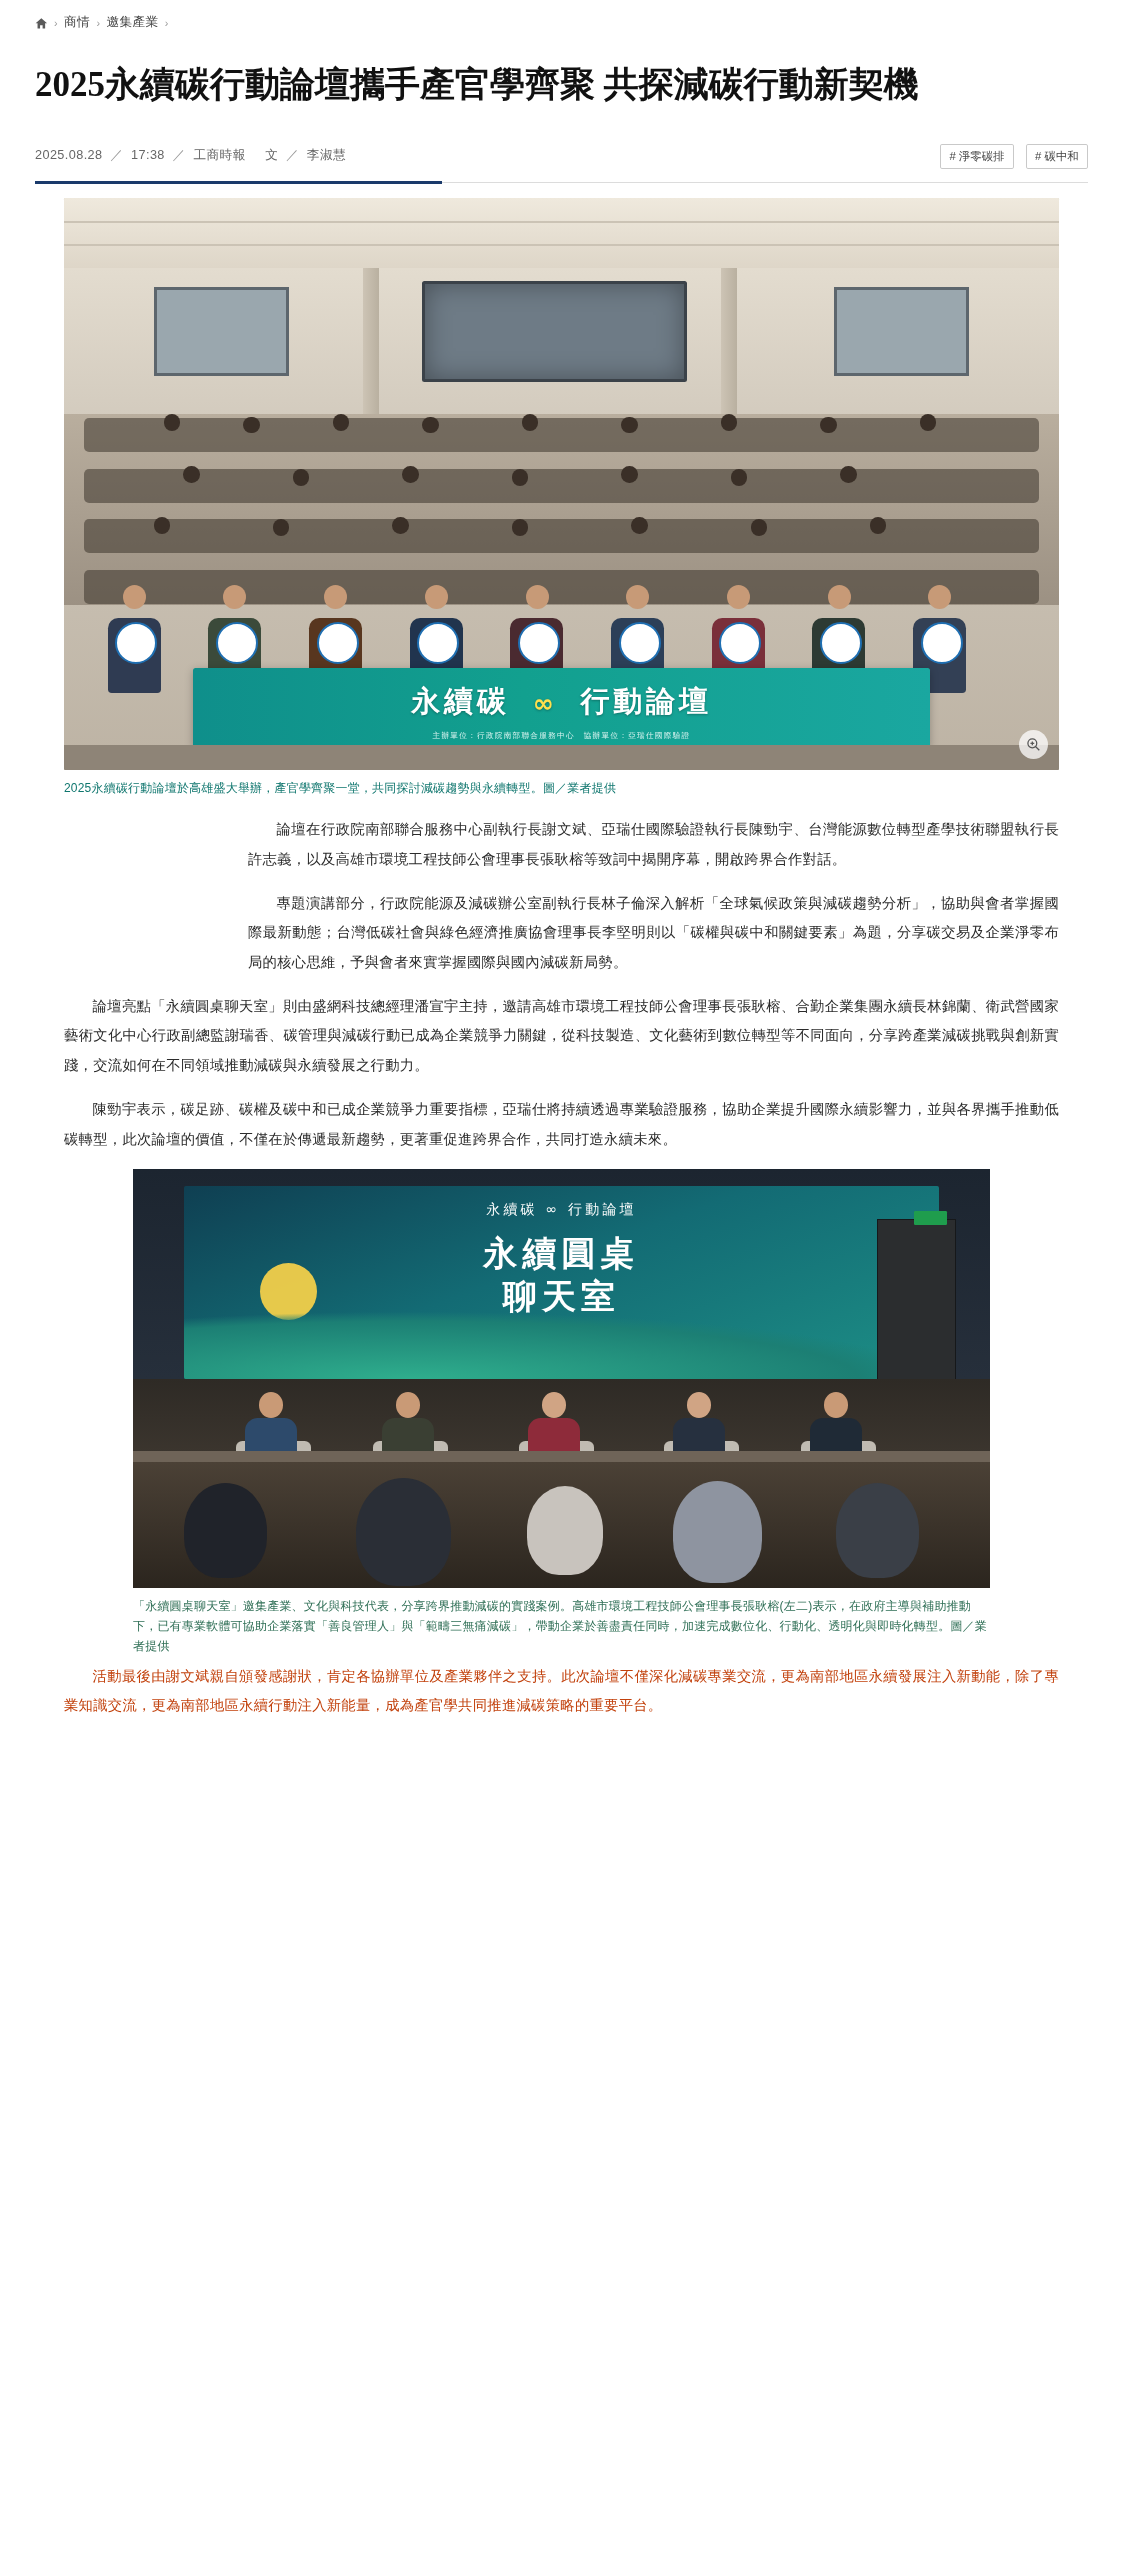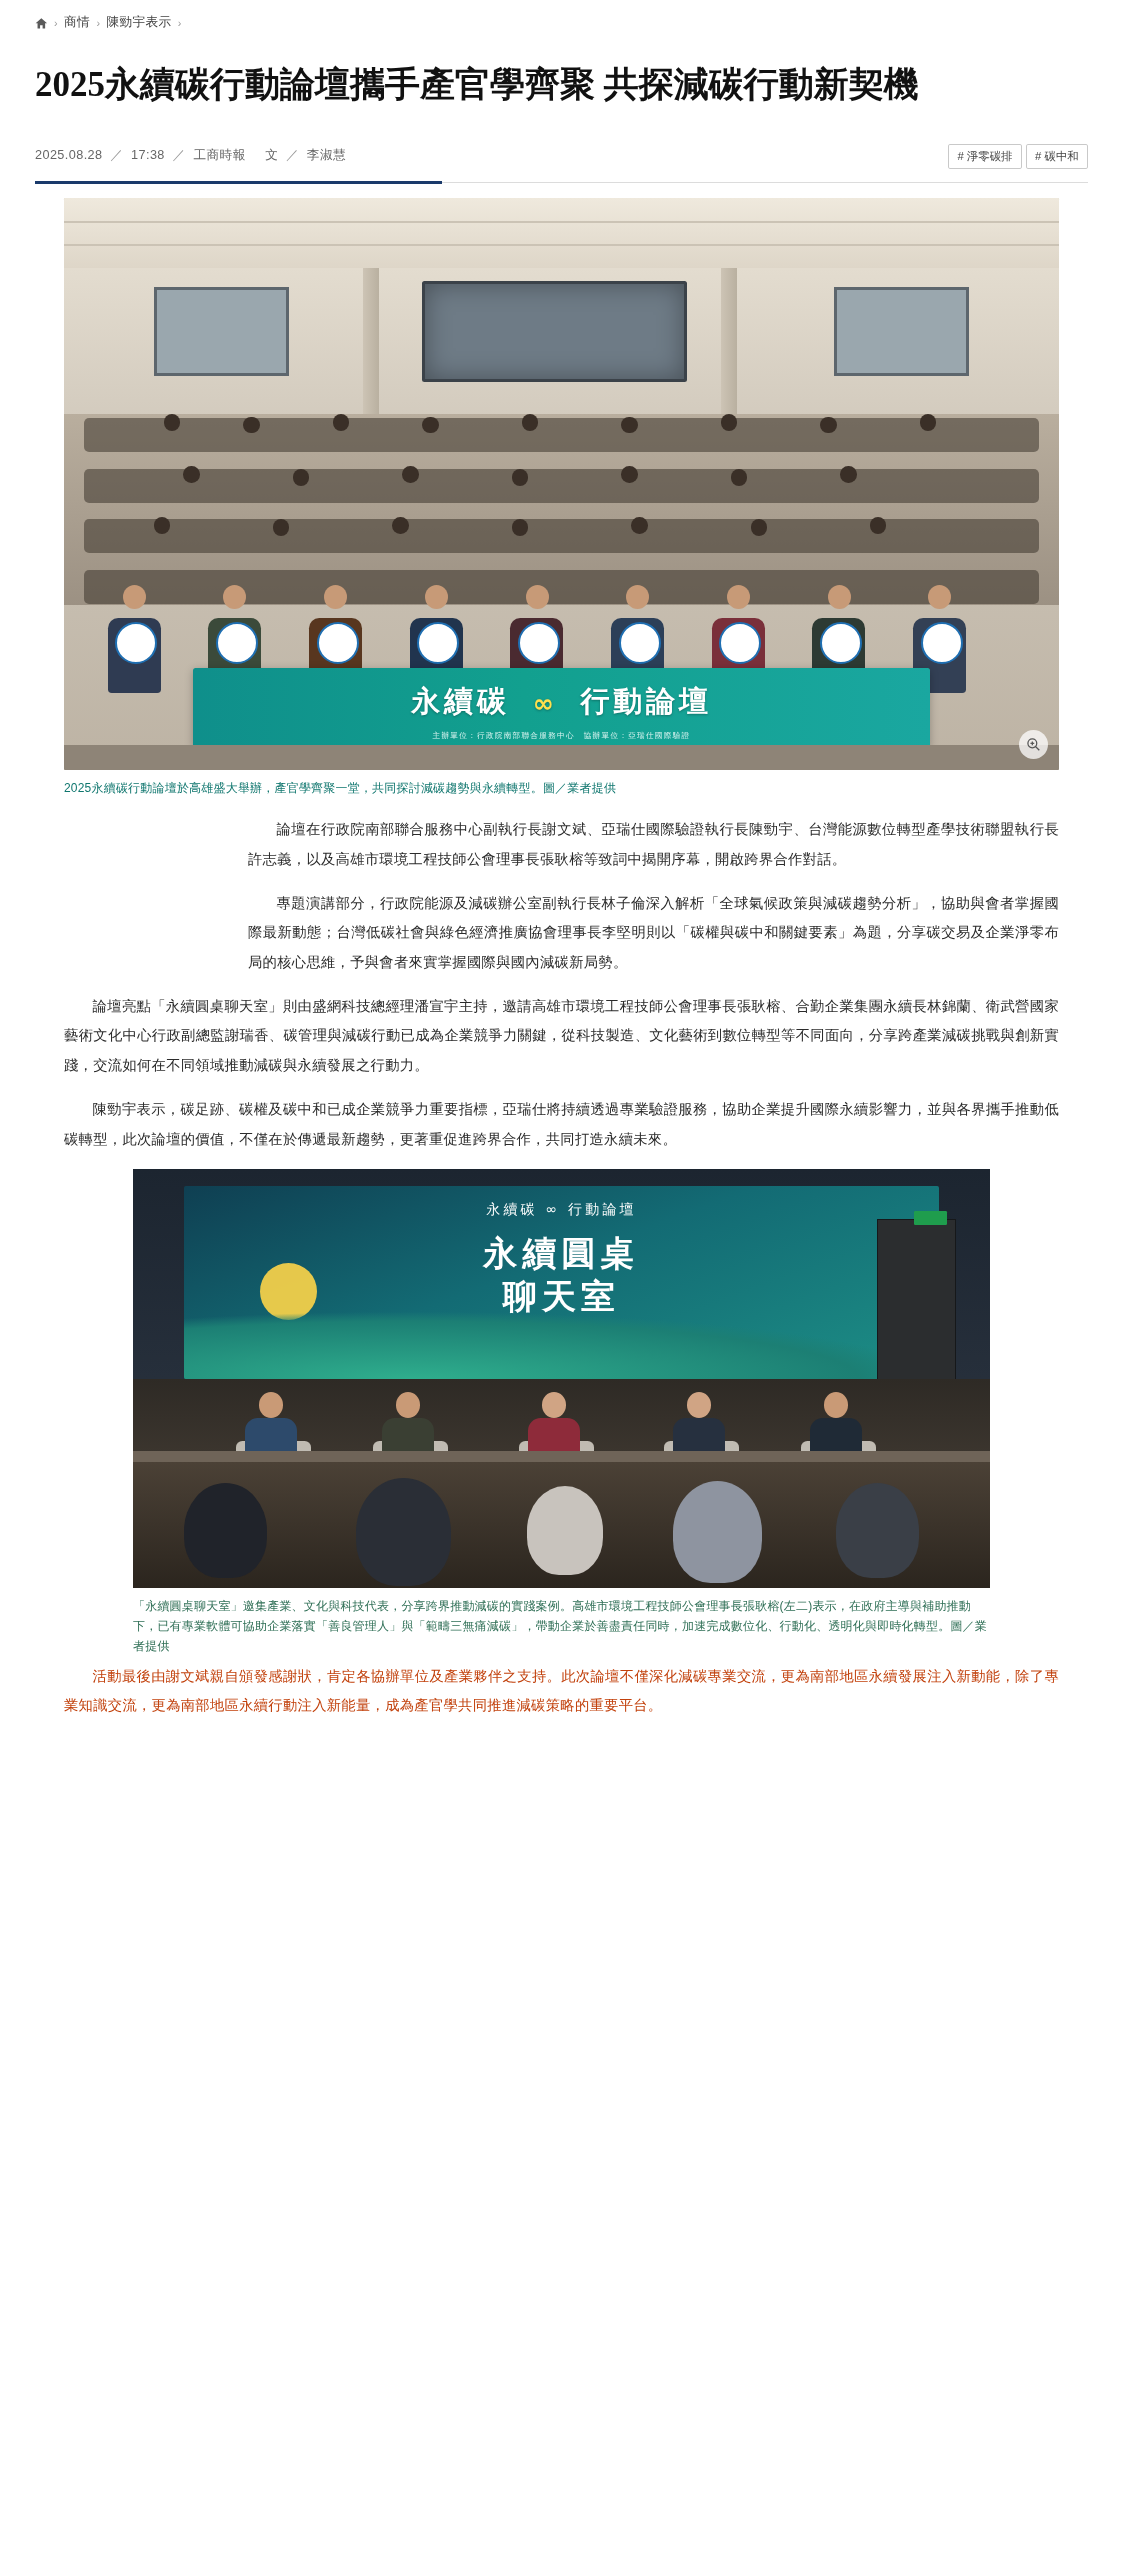--- a/index.html
+++ b/index.html
@@ -73,21 +73,21 @@
     color: #666666;
     letter-spacing: 0.4px;
     padding-top: 3.8px;
   }
   .meta-left .dot-sep {
     color: #999999;
     padding: 0 3.8px;
   }
   .tags {
     display: flex;
-    gap: 4px;
+    gap: 12px;
   }
   .tag {
     border: 0.6px solid #c9c9c9;
     border-radius: 1.9px;
     font-size: 11.4px;
     color: #444444;
     padding: 4.4px 8.3px;
     background: #ffffff;
     white-space: nowrap;
   }
@@ -361,21 +361,21 @@
 
   <nav class="breadcrumb">
     <span class="home-ico">
       <svg width="12.7" height="12.7" viewBox="0 0 20 20" aria-hidden="true">
         <path d="M10 2 L19 10 H16 V18 H12 V13 H8 V18 H4 V10 H1 Z" fill="#5a5a5a"></path>
       </svg>
     </span>
     <span class="sep">›</span>
     <a class="crumb" href="#">商情</a>
     <span class="sep">›</span>
-    <a class="crumb" href="#">陳勁宇表示</a>
+    <a class="crumb" href="#">邀集產業</a>
     <span class="sep">›</span>
   </nav>
 
   <h1 class="headline">2025永續碳行動論壇攜手產官學齊聚 共探減碳行動新契機</h1>
 
   <div class="meta-row">
     <div class="meta-left">
       <span>2025.08.28</span>
       <span class="dot-sep">／</span>
       <span>17:38</span>

